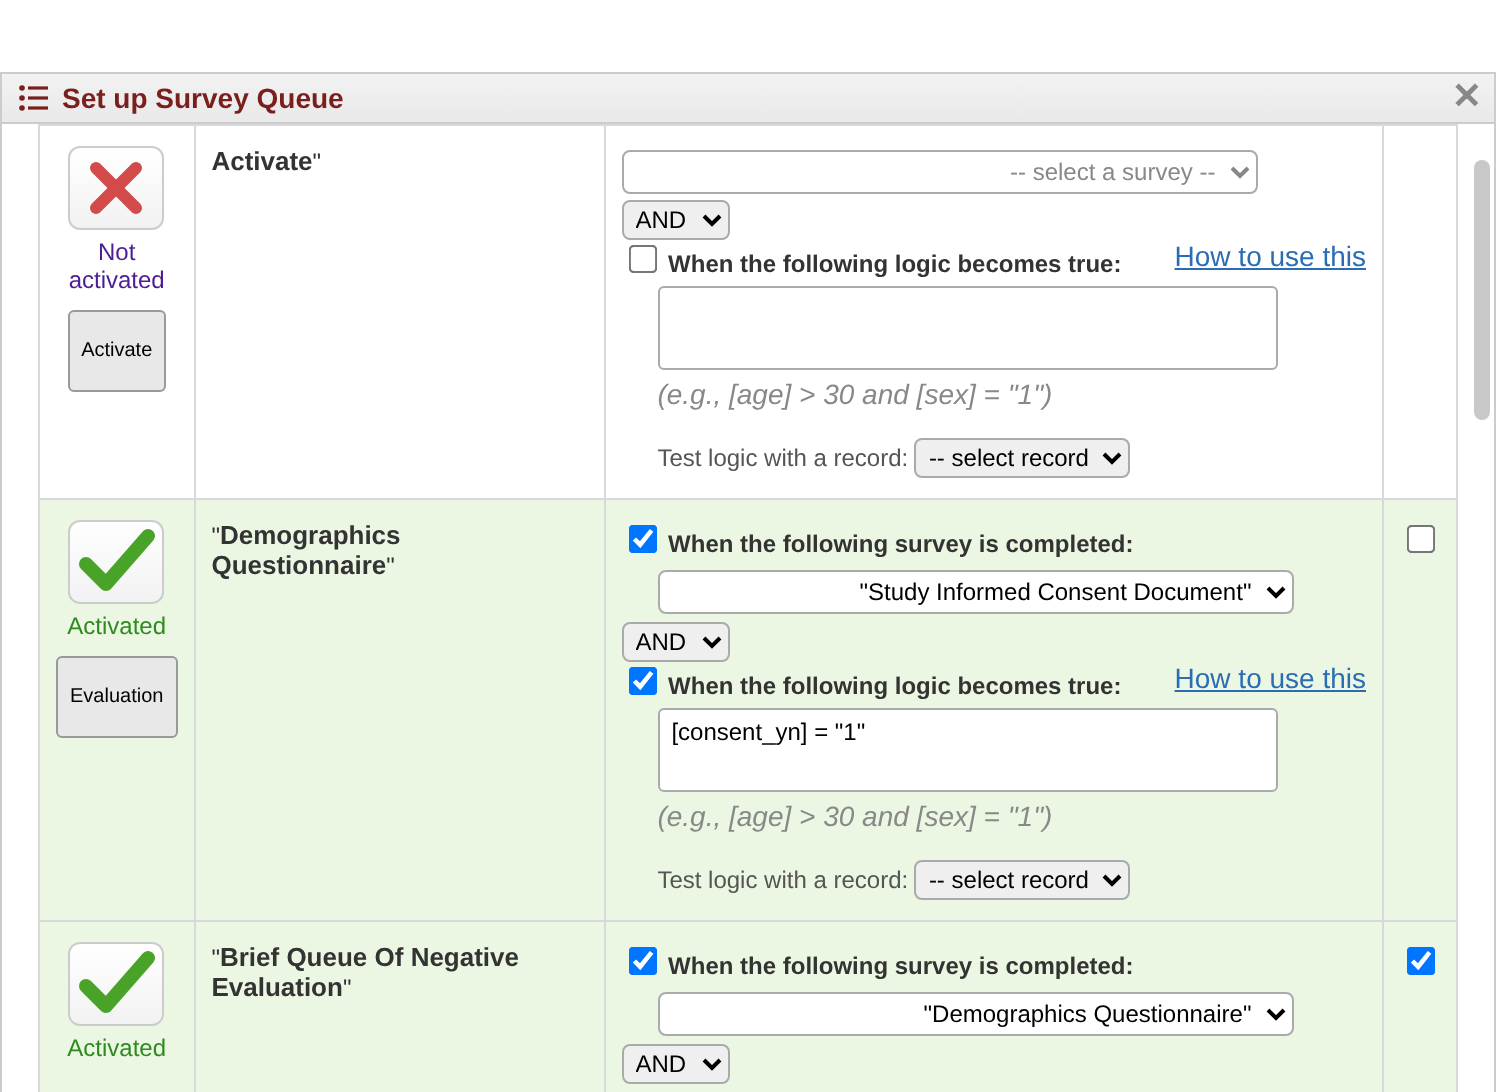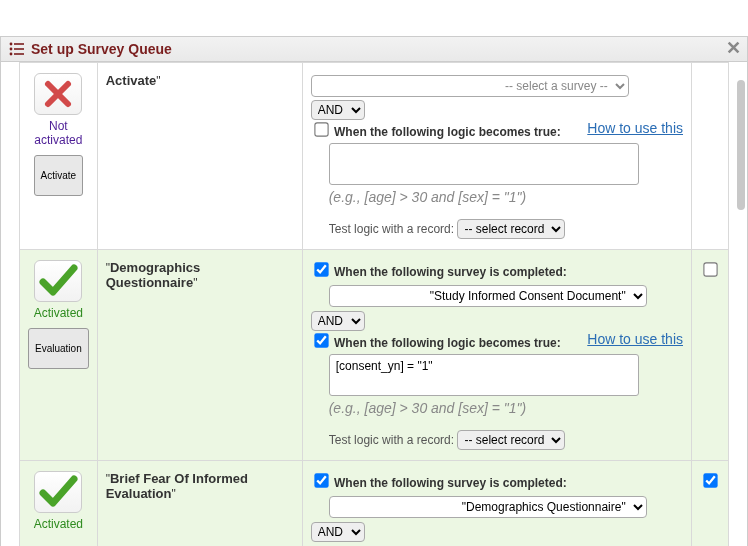--- a/index.html
+++ b/index.html
@@ -282,21 +282,21 @@
           <td class="col-status">
             <div class="status-icon">
               <svg width="40" height="34" viewBox="0 0 40 34">
                 <path d="M5 18 L15 28 L36 4" fill="none" stroke="#4aa329" stroke-width="7" stroke-linecap="round" stroke-linejoin="round"></path>
               </svg>
             </div>
             <div class="status-label ok">Activated</div>
 
           </td>
           <td class="col-name">
-            <span>"</span><span class="survey-name">Brief Fear Of Informed Evaluation</span><span>"</span>
+            <span>"</span><span class="survey-name">Brief Queue Of Negative Evaluation</span><span>"</span>
           </td>
           <td class="col-logic">
             <div class="logic-row">
               <input type="checkbox" checked="" style="">
               <label>When the following survey is completed:</label>
             </div>
             <select class="wide">
               <option>"Demographics Questionnaire"</option>
             </select>
             <div style="margin-top:4px;">

